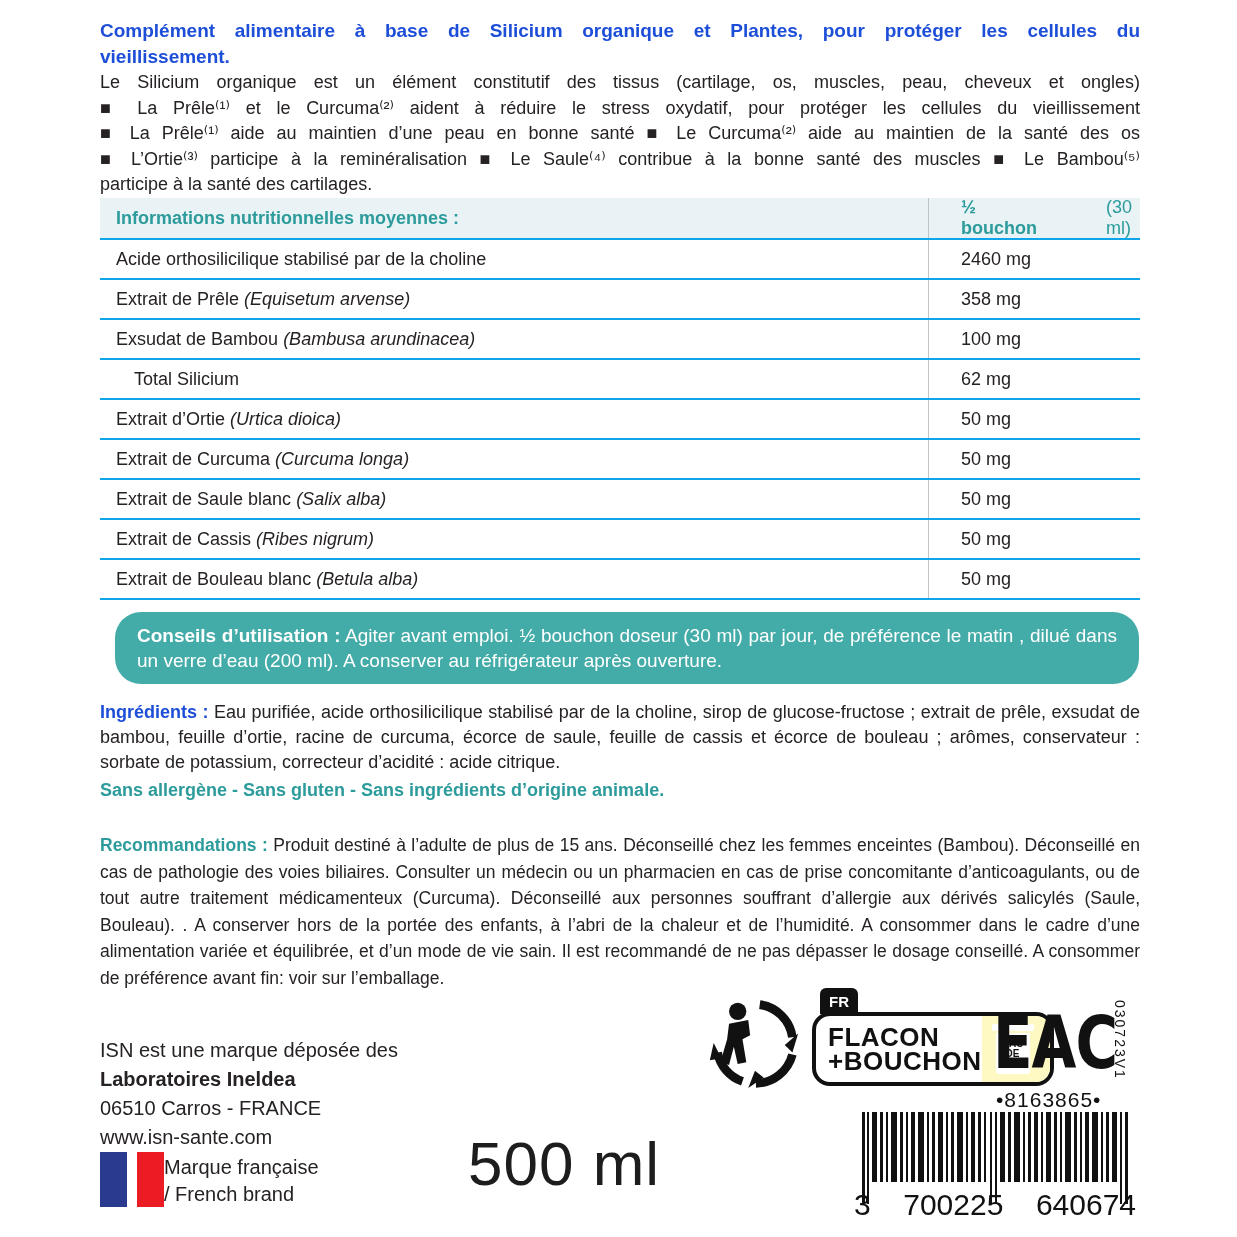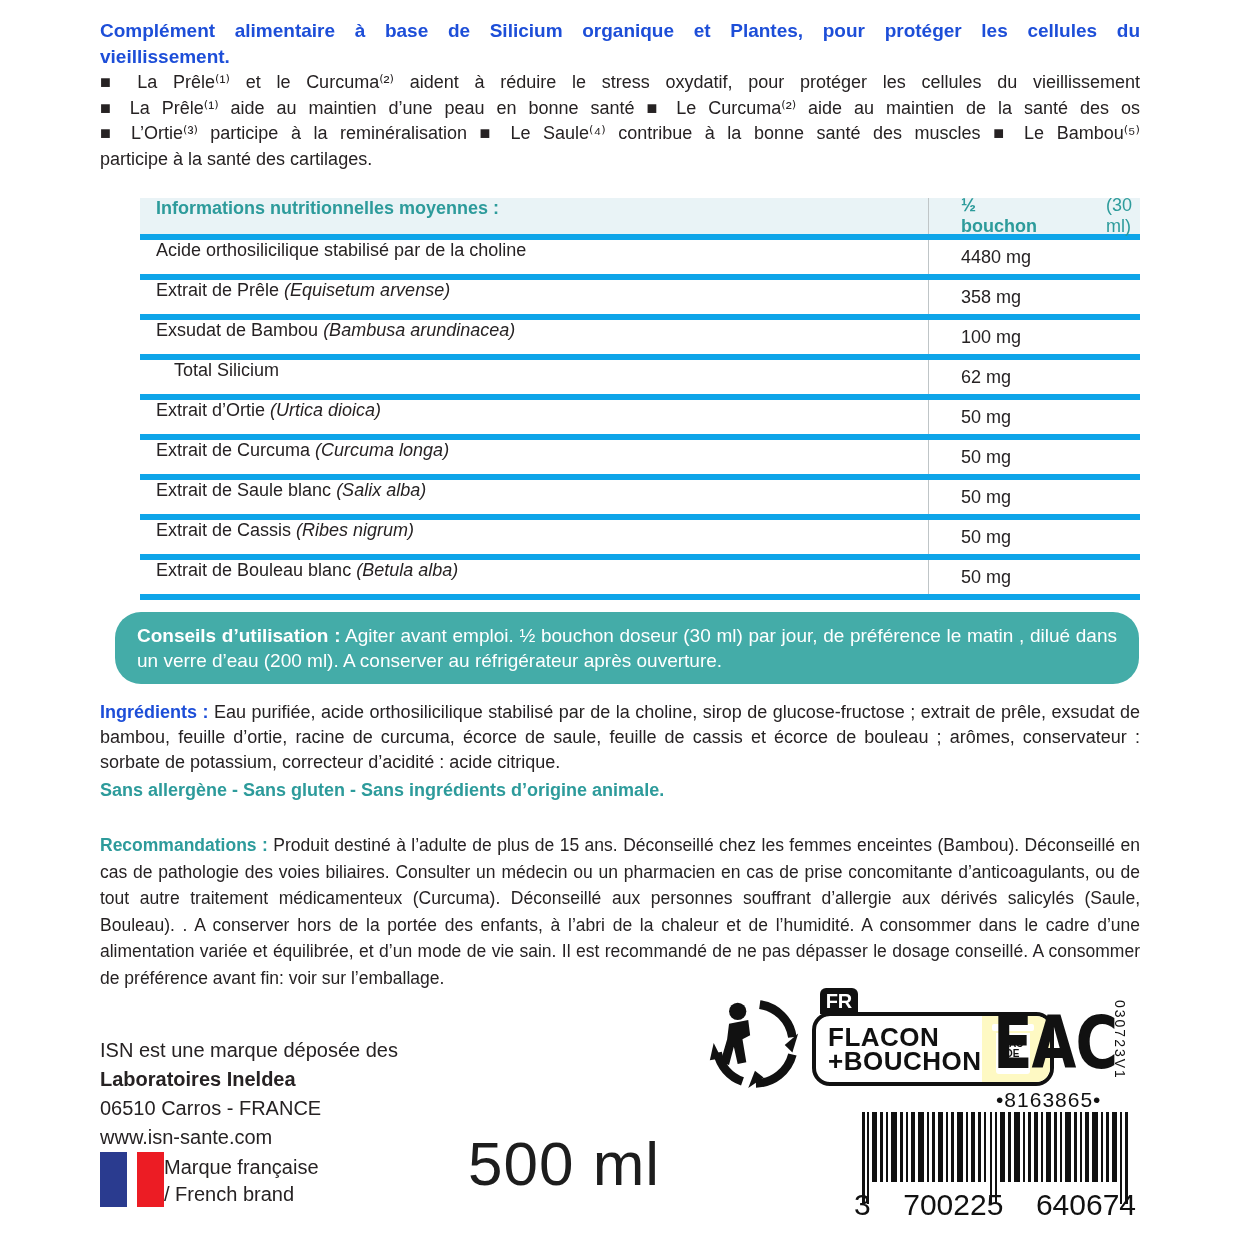--- a/index.html
+++ b/index.html
@@ -10,21 +10,21 @@
   }
   .abs { position:absolute; }
 
   
   .headline { left:100px; top:18px; width:1040px; font-weight:bold; font-size:19px; line-height:26px; color:#1d4ed8; }
   .intro-body { left:100px; top:70px; width:1040px; font-size:18px; line-height:25.5px; }
   .jlast { text-align:justify; text-align-last:justify; }
 
   
   .ntable { left:100px; top:198px; width:1040px; }
-  .trow { display:flex; height:40px; border-bottom:6px solid #0ea5e9; font-size:18px;margin-left:40px; }
+  .trow { display:flex; height:40px; border-bottom:2px solid #0ea5e9; align-items:center; font-size:18px; }
   .trow.thead { height:42px; background:#E9F3F6; font-weight:bold; color:#2D9B9B; }
   .tname { flex:1 1 auto; padding-left:16px; }
   .tname i { font-style:italic; }
   .tval { flex:0 0 212px; border-left:1px solid #bfc5c7; padding-left:32px; height:100%; display:flex; align-items:center;gap:32px; }
   .trow.thead .tval { font-weight:bold; }
   .trow.indent .tname { padding-left:34px; }
 
   
   .banner { left:115px; top:612px; width:1024px; background:#44ACA8; color:#ffffff; border-radius:26px;
             padding:11px 22px; font-size:19px; line-height:25px; text-align:justify; }
@@ -46,21 +46,21 @@
   .flag { display:flex; gap:10px; }
   .flag .b { width:27px; height:55px; background:#2A3B8F; }
   .flag .r { width:27px; height:55px; background:#EC1C24; }
   .brandtext { font-size:20px; line-height:27px; padding-top:2px; }
   .volume { left:468px; top:1128px; font-size:62px; letter-spacing:1px; color:#1d1d1d; }
 
   
   .triman { left:706px; top:995px; width:96px; height:96px; }
   .sort-badge { left:812px; top:988px; width:242px; }
   .fr-tab { position:relative; z-index:2; margin-left:8px; width:38px; height:26px; background:#111;
-            color:#fff; font-weight:bold; font-size:20px; display:flex; align-items:center; justify-content:center;
+            color:#fff; font-weight:bold; font-size:15px; display:flex; align-items:center; justify-content:center;
             border-radius:6px 6px 0 0; }
   .sort-main { position:relative; margin-top:-2px; height:74px; background:#fff; border:4px solid #111;
                border-radius:18px; display:flex; overflow:hidden; }
   .sort-text { flex:1; display:flex; flex-direction:column; justify-content:center; padding-left:12px;
                font-weight:bold; font-size:26px; line-height:24px; color:#111; letter-spacing:0.5px; }
   .sort-arrow { position:relative; flex:0 0 92px; background:#fef9c3;
                 clip-path:polygon(0 0,68% 0,100% 50%,68% 100%,0 100%);padding-left:31px; }
   .bin { position:absolute; left:10px; top:8px; width:42px; height:52px; }
   .bin-lid { width:42px; height:7px; background:#fff; border-radius:2px; margin-bottom:2px; }
   .bin-body { width:34px; height:41px; margin-left:4px; background:#fff; border-radius:0 0 3px 3px;
@@ -79,36 +79,37 @@
 <body>
 
 <div class="page">
 
   <div class="abs headline">
     <div class="jlast">Complément alimentaire à base de Silicium organique et Plantes, pour protéger les cellules du</div>
     <div>vieillissement.</div>
   </div>
 
   <div class="abs intro-body">
+    <div class="jlast">Le Silicium organique est un élément constitutif des tissus (cartilage, os, muscles, peau, cheveux et ongles)</div>
     <div class="jlast">■ La Prêle⁽¹⁾ et le Curcuma⁽²⁾ aident à réduire le stress oxydatif, pour protéger les cellules du vieillissement</div>
     <div class="jlast">■ La Prêle⁽¹⁾ aide au maintien d’une peau en bonne santé ■ Le Curcuma⁽²⁾ aide au maintien de la santé des os</div>
     <div class="jlast">■ L’Ortie⁽³⁾ participe à la reminéralisation ■ Le Saule⁽⁴⁾ contribue à la bonne santé des muscles ■ Le Bambou⁽⁵⁾</div>
     <div>participe à la santé des cartilages.</div>
   </div>
 
   <div class="abs ntable">
     <div class="trow thead">
       <div class="tname">Informations nutritionnelles moyennes :</div>
       <div class="tval">
         <span>½ bouchon</span>&nbsp;<span style="font-weight:normal">(30 ml)</span>
       </div>
     </div>
     <div class="trow">
       <div class="tname"><span>Acide orthosilicilique stabilisé par de la choline</span> <i></i></div>
-      <div class="tval">4480 mg</div>
+      <div class="tval">2460 mg</div>
     </div>
     <div class="trow">
       <div class="tname"><span>Extrait de Prêle</span> <i>(Equisetum arvense)</i></div>
       <div class="tval">358 mg</div>
     </div>
     <div class="trow">
       <div class="tname"><span>Exsudat de Bambou</span> <i>(Bambusa arundinacea)</i></div>
       <div class="tval">100 mg</div>
     </div>
     <div class="trow indent">

